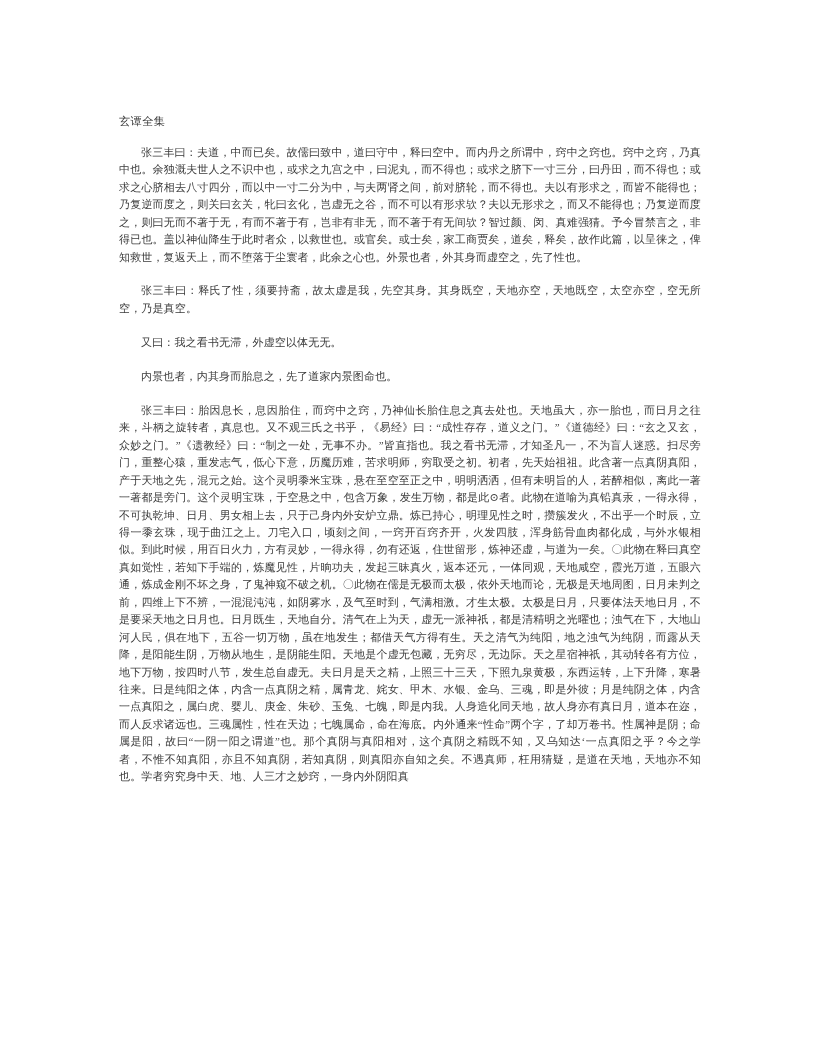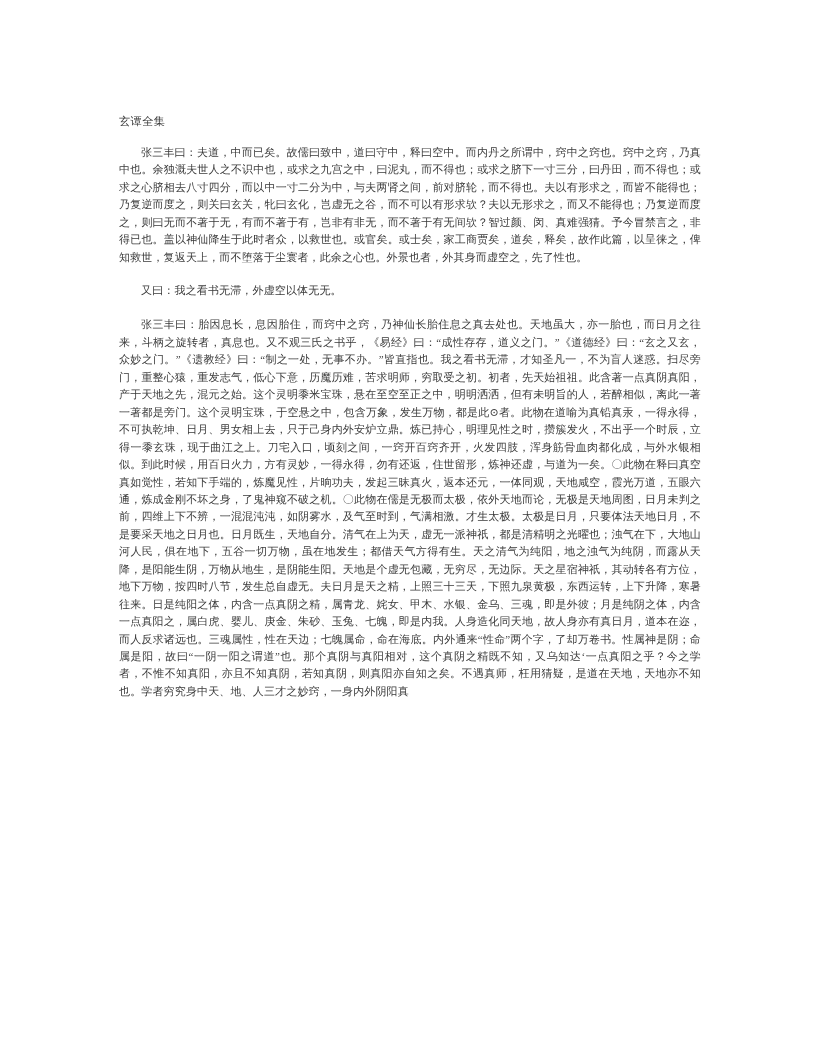--- a/index.html
+++ b/index.html
@@ -57,20 +57,22 @@
 </head>
 <body>
 
 <div class="page">
   <div class="content">
 
     <div class="doc-header">玄谭全集</div>
 
     <p class="para">张三丰曰：夫道，中而已矣。故儒曰致中，道曰守中，释曰空中。而内丹之所谓中，窍中之窍也。窍中之窍，乃真中也。余独溉夫世人之不识中也，或求之九宫之中，曰泥丸，而不得也；或求之脐下一寸三分，曰丹田，而不得也；或求之心脐相去八寸四分，而以中一寸二分为中，与夫两肾之间，前对脐轮，而不得也。夫以有形求之，而皆不能得也；乃复逆而度之，则关曰玄关，牝曰玄化，岂虚无之谷，而不可以有形求欤？夫以无形求之，而又不能得也；乃复逆而度之，则曰无而不著于无，有而不著于有，岂非有非无，而不著于有无间欤？智过颜、闵、真难强猜。予今冒禁言之，非得已也。盖以神仙降生于此时者众，以救世也。或官矣。或士矣，家工商贾矣，道矣，释矣，故作此篇，以呈徕之，俾知救世，复返天上，而不堕落于尘寰者，此余之心也。外景也者，外其身而虚空之，先了性也。</p>
 
+    <p class="para">张三丰曰：释氏了性，须要持斋，故太虚是我，先空其身。其身既空，天地亦空，天地既空，太空亦空，空无所空，乃是真空。</p>
 
     <p class="para">又曰：我之看书无滞，外虚空以体无无。</p>
 
+    <p class="para">内景也者，内其身而胎息之，先了道家内景图命也。</p>
 
     <p class="para">张三丰曰：胎因息长，息因胎住，而窍中之窍，乃神仙长胎住息之真去处也。天地虽大，亦一胎也，而日月之往来，斗柄之旋转者，真息也。又不观三氏之书乎，《易经》曰：“成性存存，道义之门。”《道德经》曰：“玄之又玄，众妙之门。”《遗教经》曰：“制之一处，无事不办。”皆直指也。我之看书无滞，才知圣凡一，不为盲人迷惑。扫尽旁门，重整心猿，重发志气，低心下意，历魔历难，苦求明师，穷取受之初。初者，先天始祖祖。此含著一点真阴真阳，产于天地之先，混元之始。这个灵明黍米宝珠，悬在至空至正之中，明明洒洒，但有未明旨的人，若醉相似，离此一著一著都是旁门。这个灵明宝珠，于空悬之中，包含万象，发生万物，都是此⊙者。此物在道喻为真铅真汞，一得永得，不可执乾坤、日月、男女相上去，只于己身内外安炉立鼎。炼已持心，明理见性之时，攒簇发火，不出乎一个时辰，立得一黍玄珠，现于曲江之上。刀宅入口，顷刻之间，一窍开百窍齐开，火发四肢，浑身筋骨血肉都化成，与外水银相似。到此时候，用百日火力，方有灵妙，一得永得，勿有还返，住世留形，炼神还虚，与道为一矣。〇此物在释曰真空真如觉性，若知下手端的，炼魔见性，片晌功夫，发起三昧真火，返本还元，一体同观，天地咸空，霞光万道，五眼六通，炼成金刚不坏之身，了鬼神窥不破之机。〇此物在儒是无极而太极，依外天地而论，无极是天地周图，日月未判之前，四维上下不辨，一混混沌沌，如阴雾水，及气至时到，气满相激。才生太极。太极是日月，只要体法天地日月，不是要采天地之日月也。日月既生，天地自分。清气在上为天，虚无一派神祇，都是清精明之光曜也；浊气在下，大地山河人民，俱在地下，五谷一切万物，虽在地发生；都借天气方得有生。天之清气为纯阳，地之浊气为纯阴，而露从天降，是阳能生阴，万物从地生，是阴能生阳。天地是个虚无包藏，无穷尽，无边际。天之星宿神祇，其动转各有方位，地下万物，按四时八节，发生总自虚无。夫日月是天之精，上照三十三天，下照九泉黄极，东西运转，上下升降，寒暑往来。日是纯阳之体，内含一点真阴之精，属青龙、姹女、甲木、水银、金乌、三魂，即是外彼；月是纯阴之体，内含一点真阳之，属白虎、婴儿、庚金、朱砂、玉兔、七魄，即是内我。人身造化同天地，故人身亦有真日月，道本在迩，而人反求诸远也。三魂属性，性在天边；七魄属命，命在海底。内外通来“性命”两个字，了却万卷书。性属神是阴；命属是阳，故曰“一阴一阳之谓道”也。那个真阴与真阳相对，这个真阴之精既不知，又乌知达‘一点真阳之乎？今之学者，不惟不知真阳，亦且不知真阴，若知真阴，则真阳亦自知之矣。不遇真师，枉用猜疑，是道在天地，天地亦不知也。学者穷究身中天、地、人三才之妙窍，一身内外阴阳真</p>
 
   </div>
 </div>
 
 </body></html>

